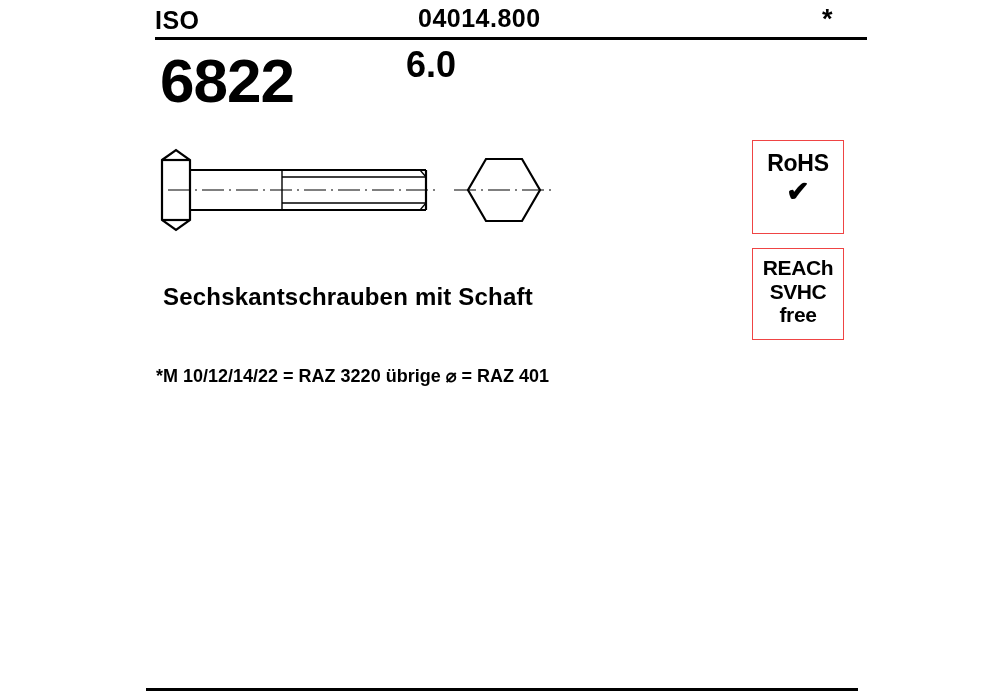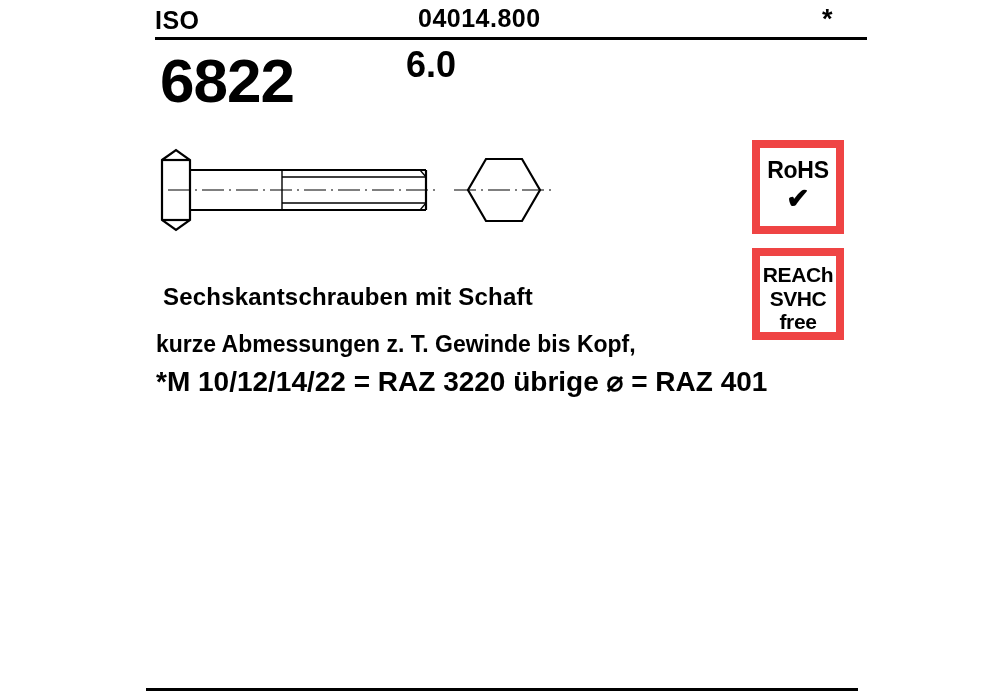--- a/index.html
+++ b/index.html
@@ -98,29 +98,29 @@
     left: 156px;
     top: 331px;
     font-size: 23px;
     font-weight: bold;
     white-space: nowrap;
   }
   .sub-line-2 {
     position: absolute;
     left: 156px;
     top: 365px;
-    font-size: 28px;
+    font-size: 18px;
     font-weight: bold;
     white-space: nowrap;
   }
 
   
   .badge {
     position: absolute;
-    border: 8px solid #ef4444;
+    border: 1px solid #ef4444;
     background: #ffffff;
     box-sizing: border-box;
     text-align: center;
   }
   #badge-rohs {
     left: 752px;
     top: 140px;
     width: 92px;
     height: 94px;
   }
@@ -201,21 +201,20 @@
         <line x1="18" y1="60" x2="288" y2="60" stroke-width="1.2" stroke-dasharray="22,5,2,5"></line>
 
         <path d="M318,60 L336,29 L372,29 L390,60 L372,91 L336,91 Z"></path>
 
         <line x1="304" y1="60" x2="404" y2="60" stroke-width="1.2" stroke-dasharray="22,5,2,5"></line>
       </g>
     </svg>
   </div>
 
   <div class="title-line">Sechskantschrauben mit Schaft</div>
-  <div class="sub-line-1">kurze Abmessungen z. T. Gewinde bis Kopf,</div>
   <div class="sub-line-2">*M 10/12/14/22 = RAZ 3220 übrige ⌀ = RAZ 401</div>
 
   <div class="badge" id="badge-rohs">
     <div class="rohs-label">RoHS</div>
     <div class="rohs-check">✔</div>
   </div>
 
   <div class="badge" id="badge-reach">
     <div class="reach-line first">REACh</div>
     <div class="reach-line">SVHC</div>

